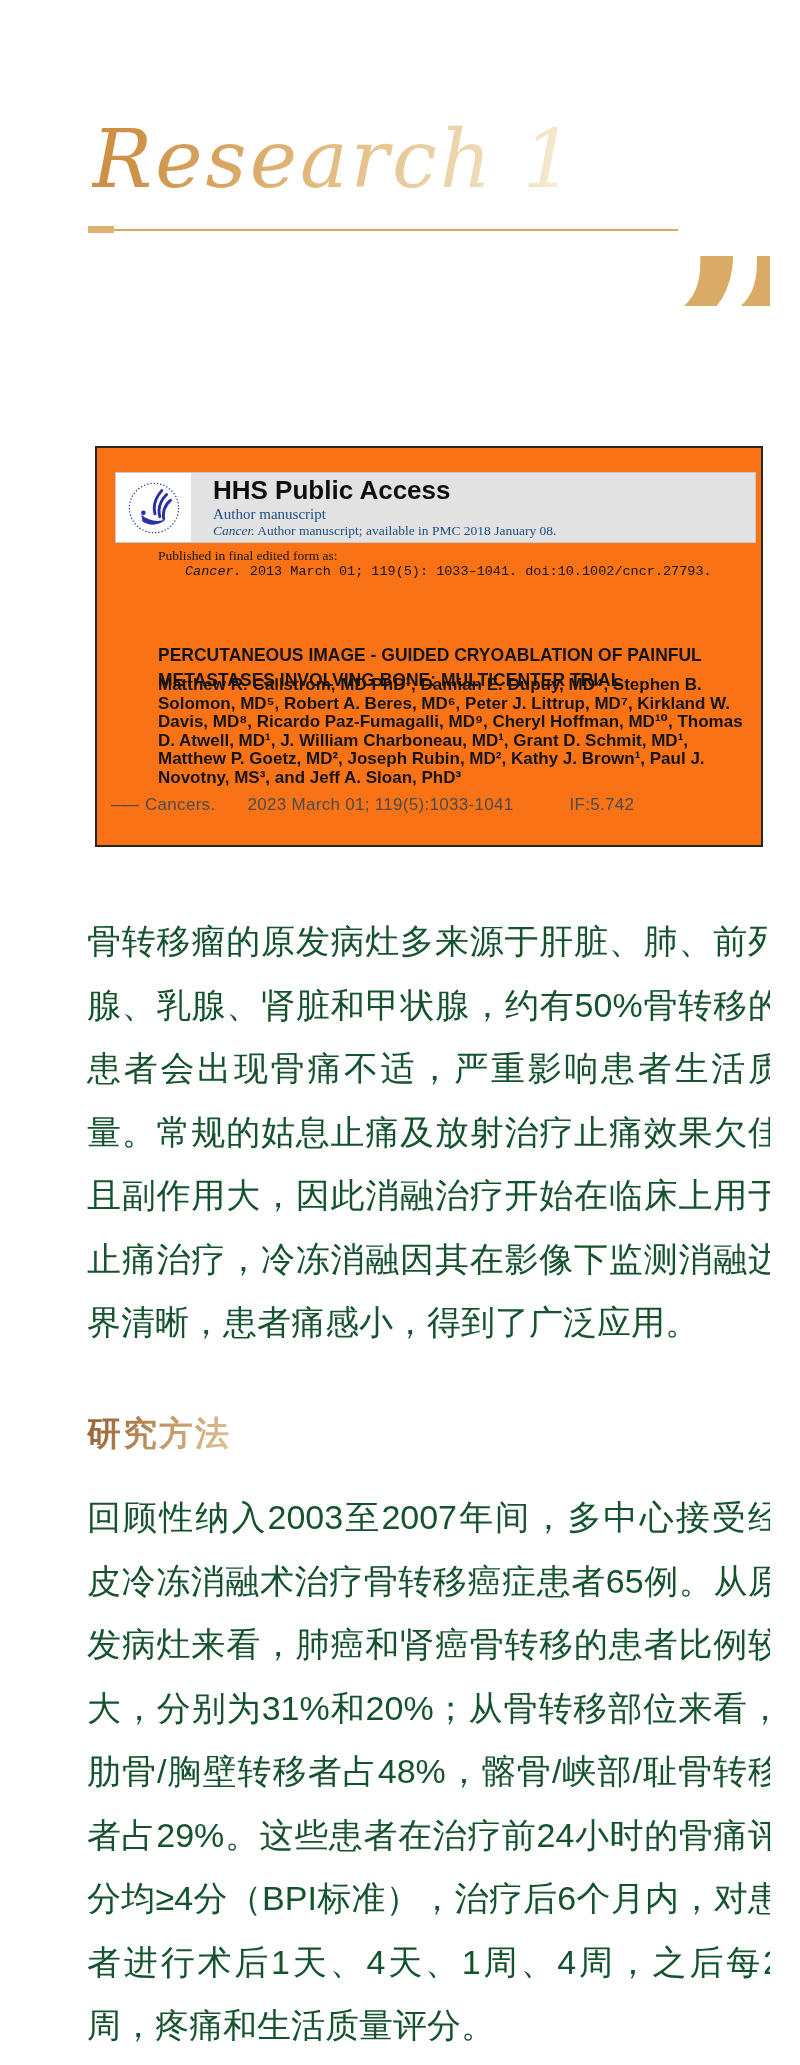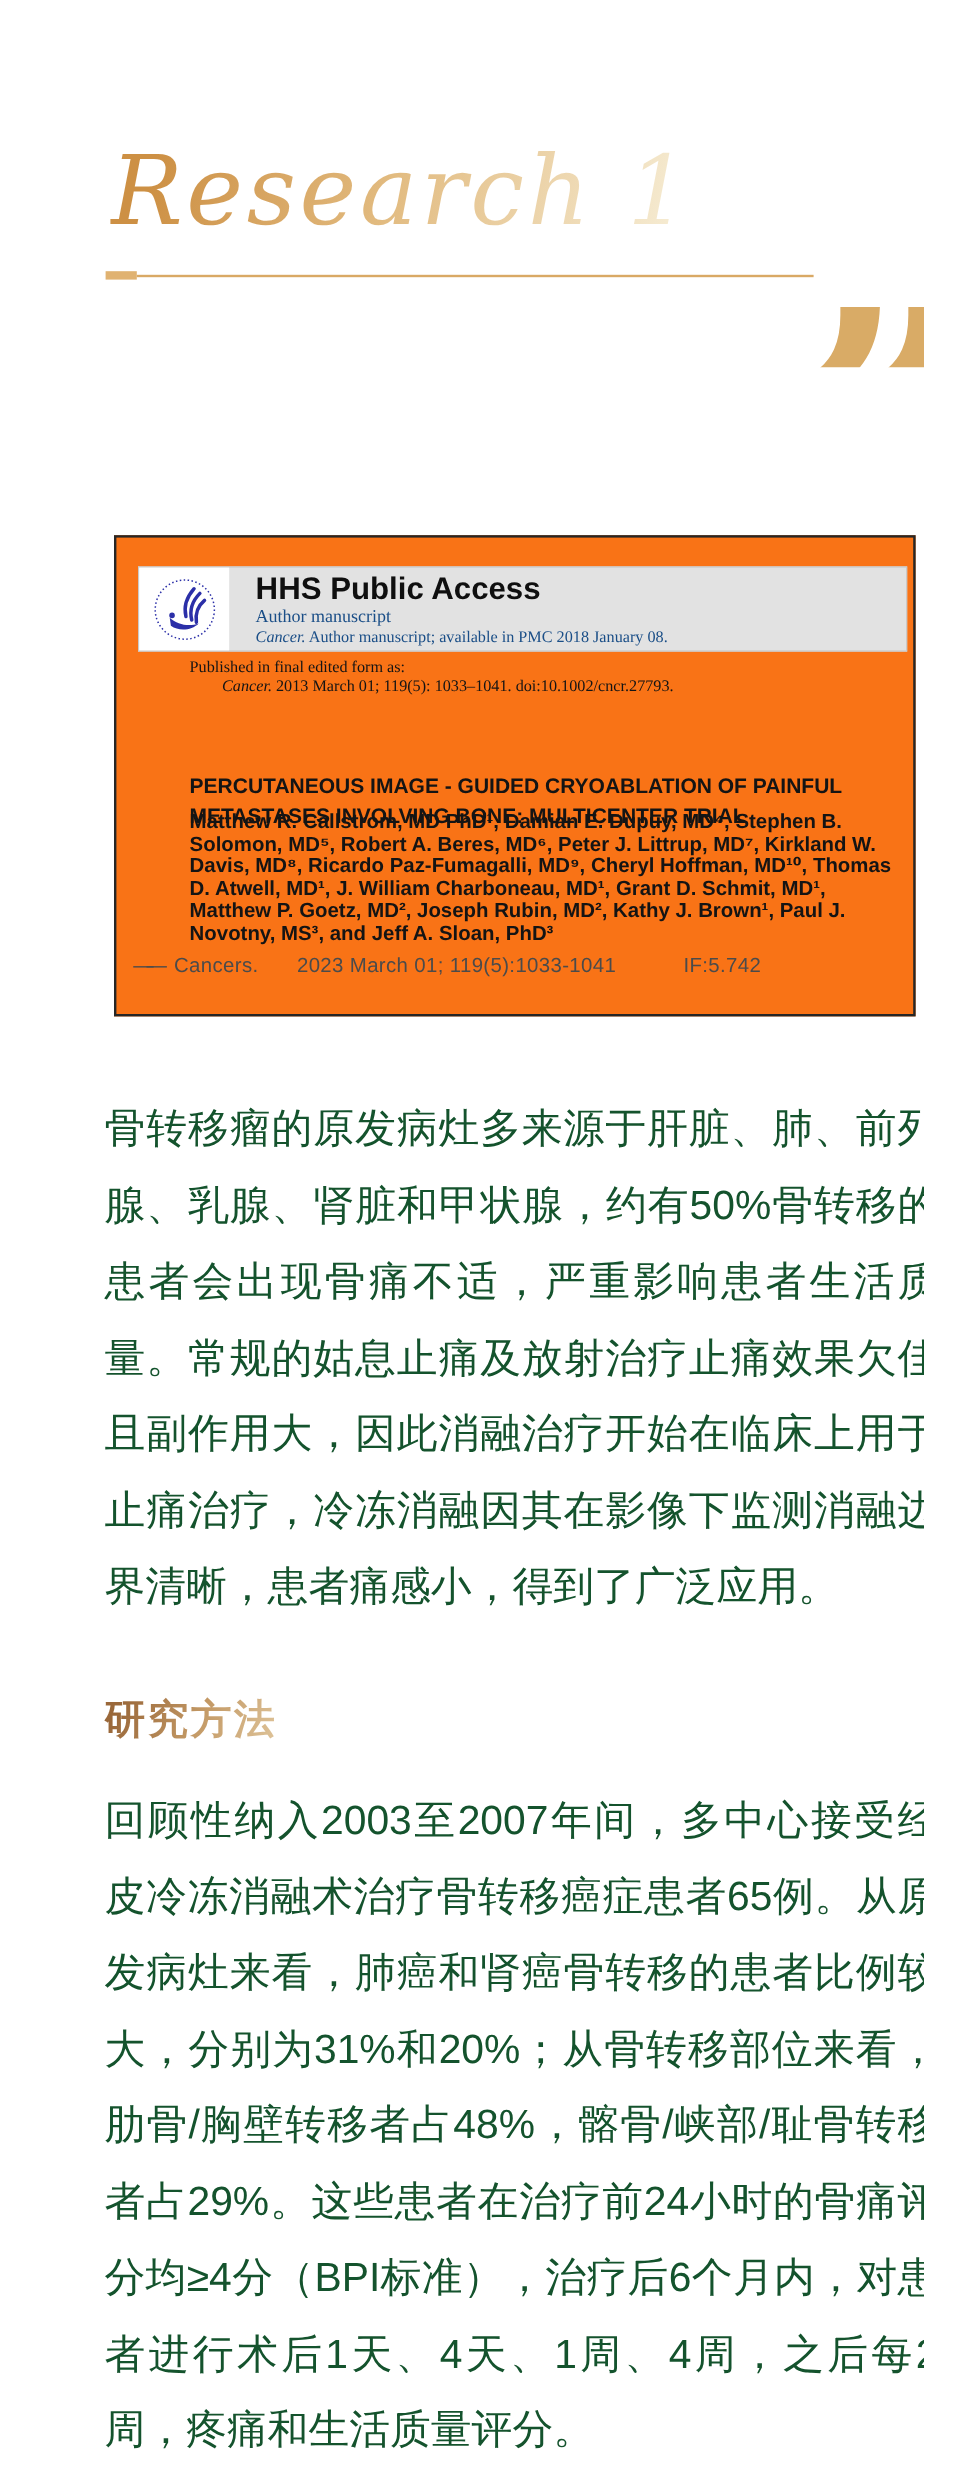--- a/index.html
+++ b/index.html
@@ -76,21 +76,21 @@
     font-size:13.5px;line-height:16px;color:#1a4e87;
   }
   .italic{font-style:italic;}
   .pub-line{
     position:absolute;left:61px;top:100px;
     font-family:"Liberation Serif","DejaVu Serif",serif;
     font-size:13.5px;line-height:16px;color:#141414;
   }
   .cite-line{
     position:absolute;left:88px;top:116px;
-    font-family:Liberation Serif, serif;
+    font-family:Liberation Mono, monospace;
     font-size:13.5px;line-height:16px;color:#141414;
   }
   .paper-title{
     position:absolute;left:61px;top:163px;width:612px;
     font-family:"Liberation Sans","DejaVu Sans",sans-serif;
     font-weight:700;font-size:17.5px;line-height:25px;color:#141414;margin-top:32px;
   }
   .authors{
     position:absolute;left:61px;top:228px;width:592px;
     font-family:"Liberation Sans","DejaVu Sans",sans-serif;

